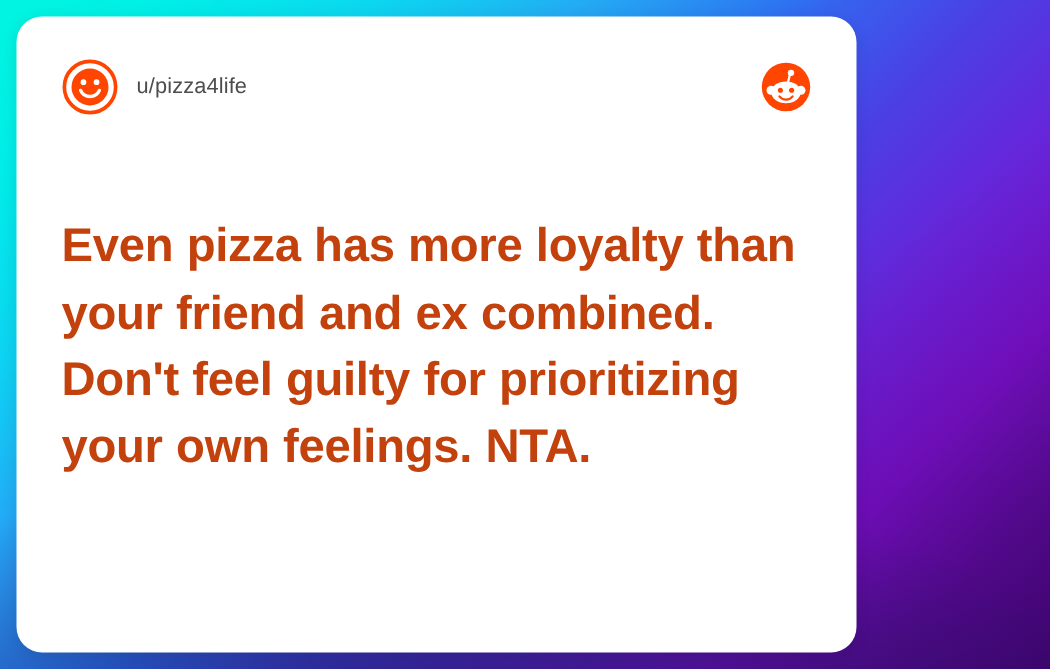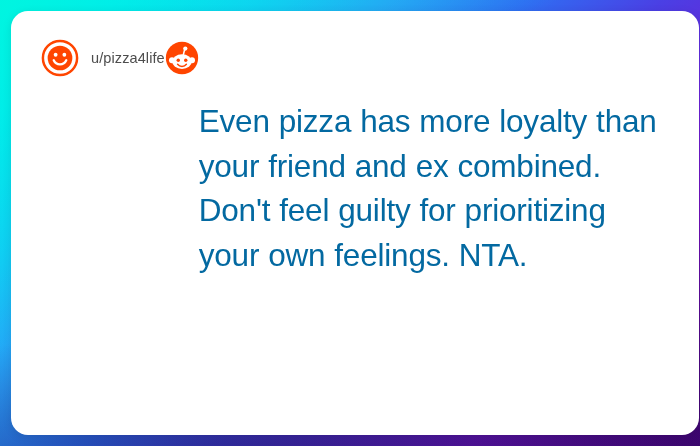--- a/index.html
+++ b/index.html
@@ -51,27 +51,28 @@
         rgba(20,26,90,0.78) 0%,
         rgba(20,26,90,0.30) 55%,
         rgba(20,26,90,0) 100%);
   }
 
   
   .card {
     position: absolute;
     left: 11px;
     top: 11px;
-    width: 688px;
+    width: 560px;
     height: 424px;
     background: #ffffff;
     border-radius: 17px;
     box-shadow: 0 2px 10px rgba(0,0,0,0.10);
     padding: 26px 30px;
     display: flex;
+    flex-direction: column;
   }
 
   
   .card-header {
     display: flex;
     align-items: center;
     justify-content: space-between;
     height: 42px;
     flex: 0 0 auto;
   }
@@ -90,23 +91,23 @@
   .brand-logo { width: 34px; height: 34px; display: block; flex: 0 0 auto; }
 
   
   .card-body {
     flex: 1 1 auto;
     padding-top: 62px;
   }
   .post-text {
     font-size: 31.5px;
     line-height: 1.42;
-    color: #0369a1;
+    color: #c2410c;
     letter-spacing: -0.2px;
-    font-weight: 400;
+    font-weight: 700;
     max-width: 600px;
     word-spacing: 0.4px;
   }
 </style>
 </head>
 <body>
 
 <div class="backdrop">
   <div class="backdrop-overlay"></div>
   <div class="backdrop-overlay2"></div>

